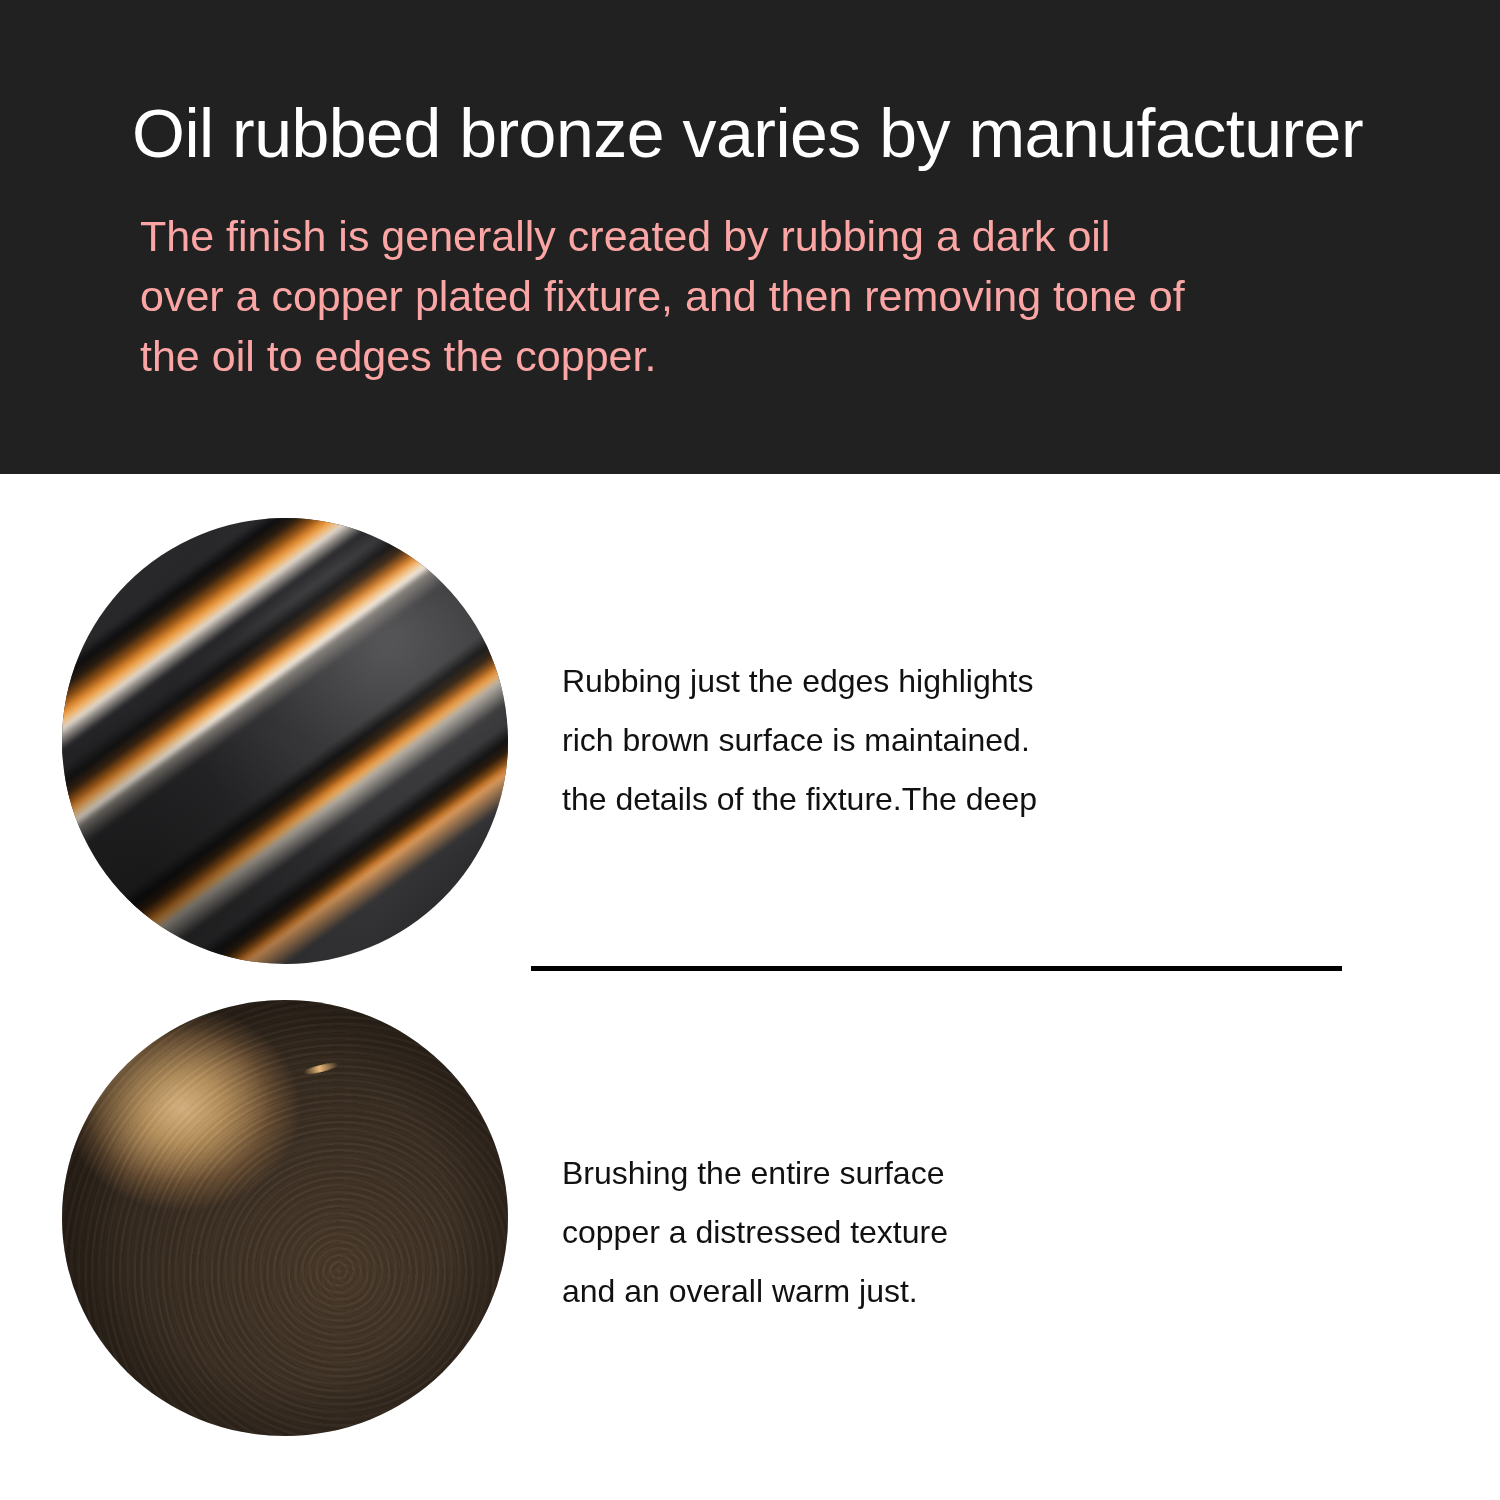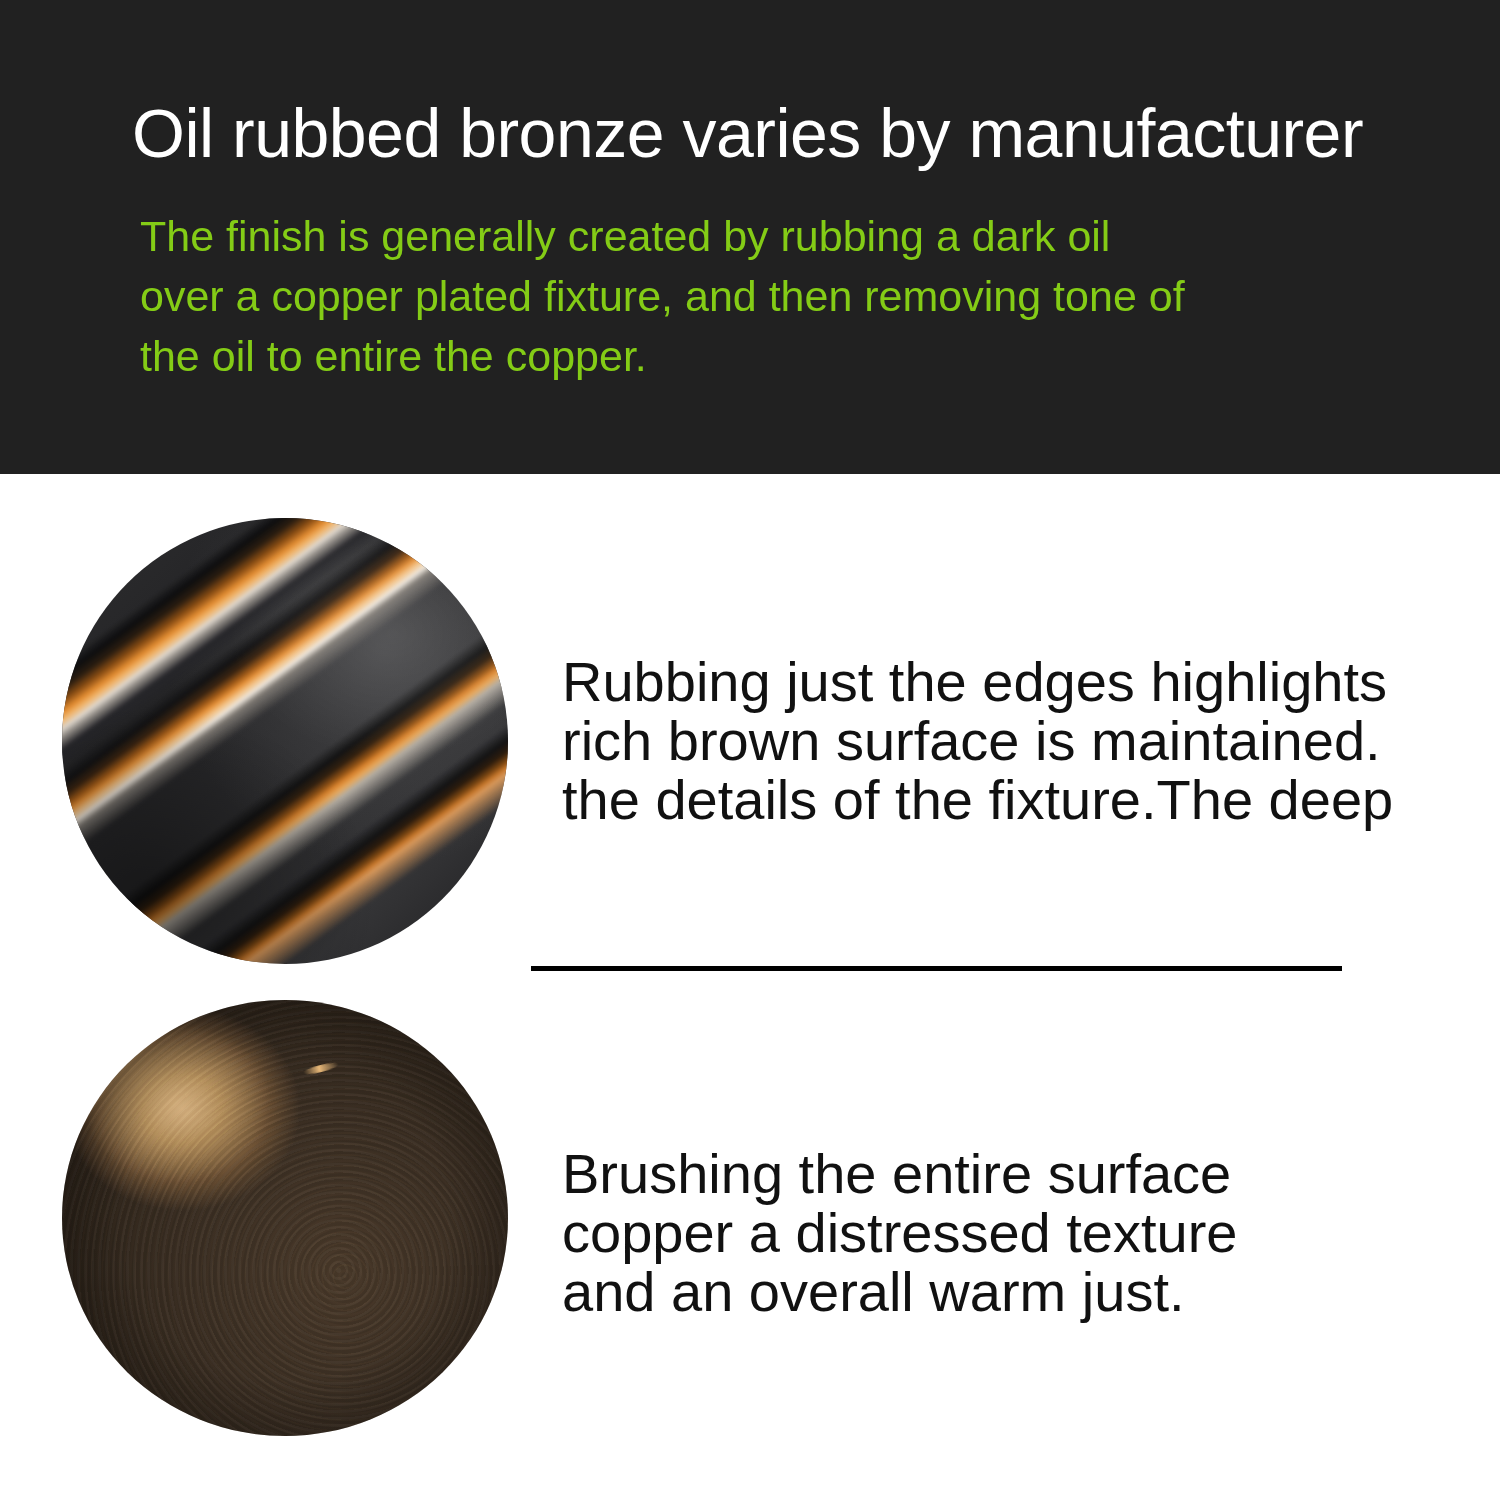--- a/index.html
+++ b/index.html
@@ -42,21 +42,21 @@
     letter-spacing: -0.5px;
     line-height: 1.05;
     white-space: nowrap;
   }
 
   .header-subtitle {
     position: absolute;
     left: 140px;
     top: 206px;
     width: 1180px;
-    color: #84cc16;
+    color: #fca5a5;
     font-family: "Liberation Sans", sans-serif;
     font-size: 43px;
     font-weight: 300;
     line-height: 60px;
   }
   .header-subtitle .sub-line { display: block; white-space: nowrap; }
 
   
   .body-area {
     position: absolute;
@@ -216,21 +216,21 @@
     background: linear-gradient(90deg, rgba(255,220,160,0) 0%, #e8b878 45%, rgba(255,220,160,0) 100%);
     transform: rotate(-14deg);
     filter: blur(0.6px);
   }
 
   
   .caption {
     position: absolute;
     color: #111111;
     font-family: "Liberation Sans", sans-serif;
-    font-size: 56px;
+    font-size: 32px;
     font-weight: 400;
     line-height: 59px;
   }
   .caption .cap-line { display: block; white-space: nowrap; }
 
   .caption-polished { left: 562px; top: 178px; }   
   .caption-brushed  { left: 562px; top: 670px; }   
 
   
   .divider {
@@ -246,21 +246,21 @@
 <body>
 
 <div class="infographic">
 
   <div class="header-band">
     <div class="header-title">Oil rubbed bronze varies by manufacturer</div>
 
     <div class="header-subtitle">
       <span class="sub-line">The finish is generally created by rubbing a dark oil</span>
       <span class="sub-line">over a copper plated fixture, and then removing tone of</span>
-      <span class="sub-line">the oil to entire the copper.</span>
+      <span class="sub-line">the oil to edges the copper.</span>
     </div>
   </div>
 
   <div class="body-area">
 
     <div class="swatch swatch-polished">
       <div class="band band-a"></div>
       <div class="band band-b"></div>
       <div class="band band-c"></div>
       <div class="band band-d"></div>

